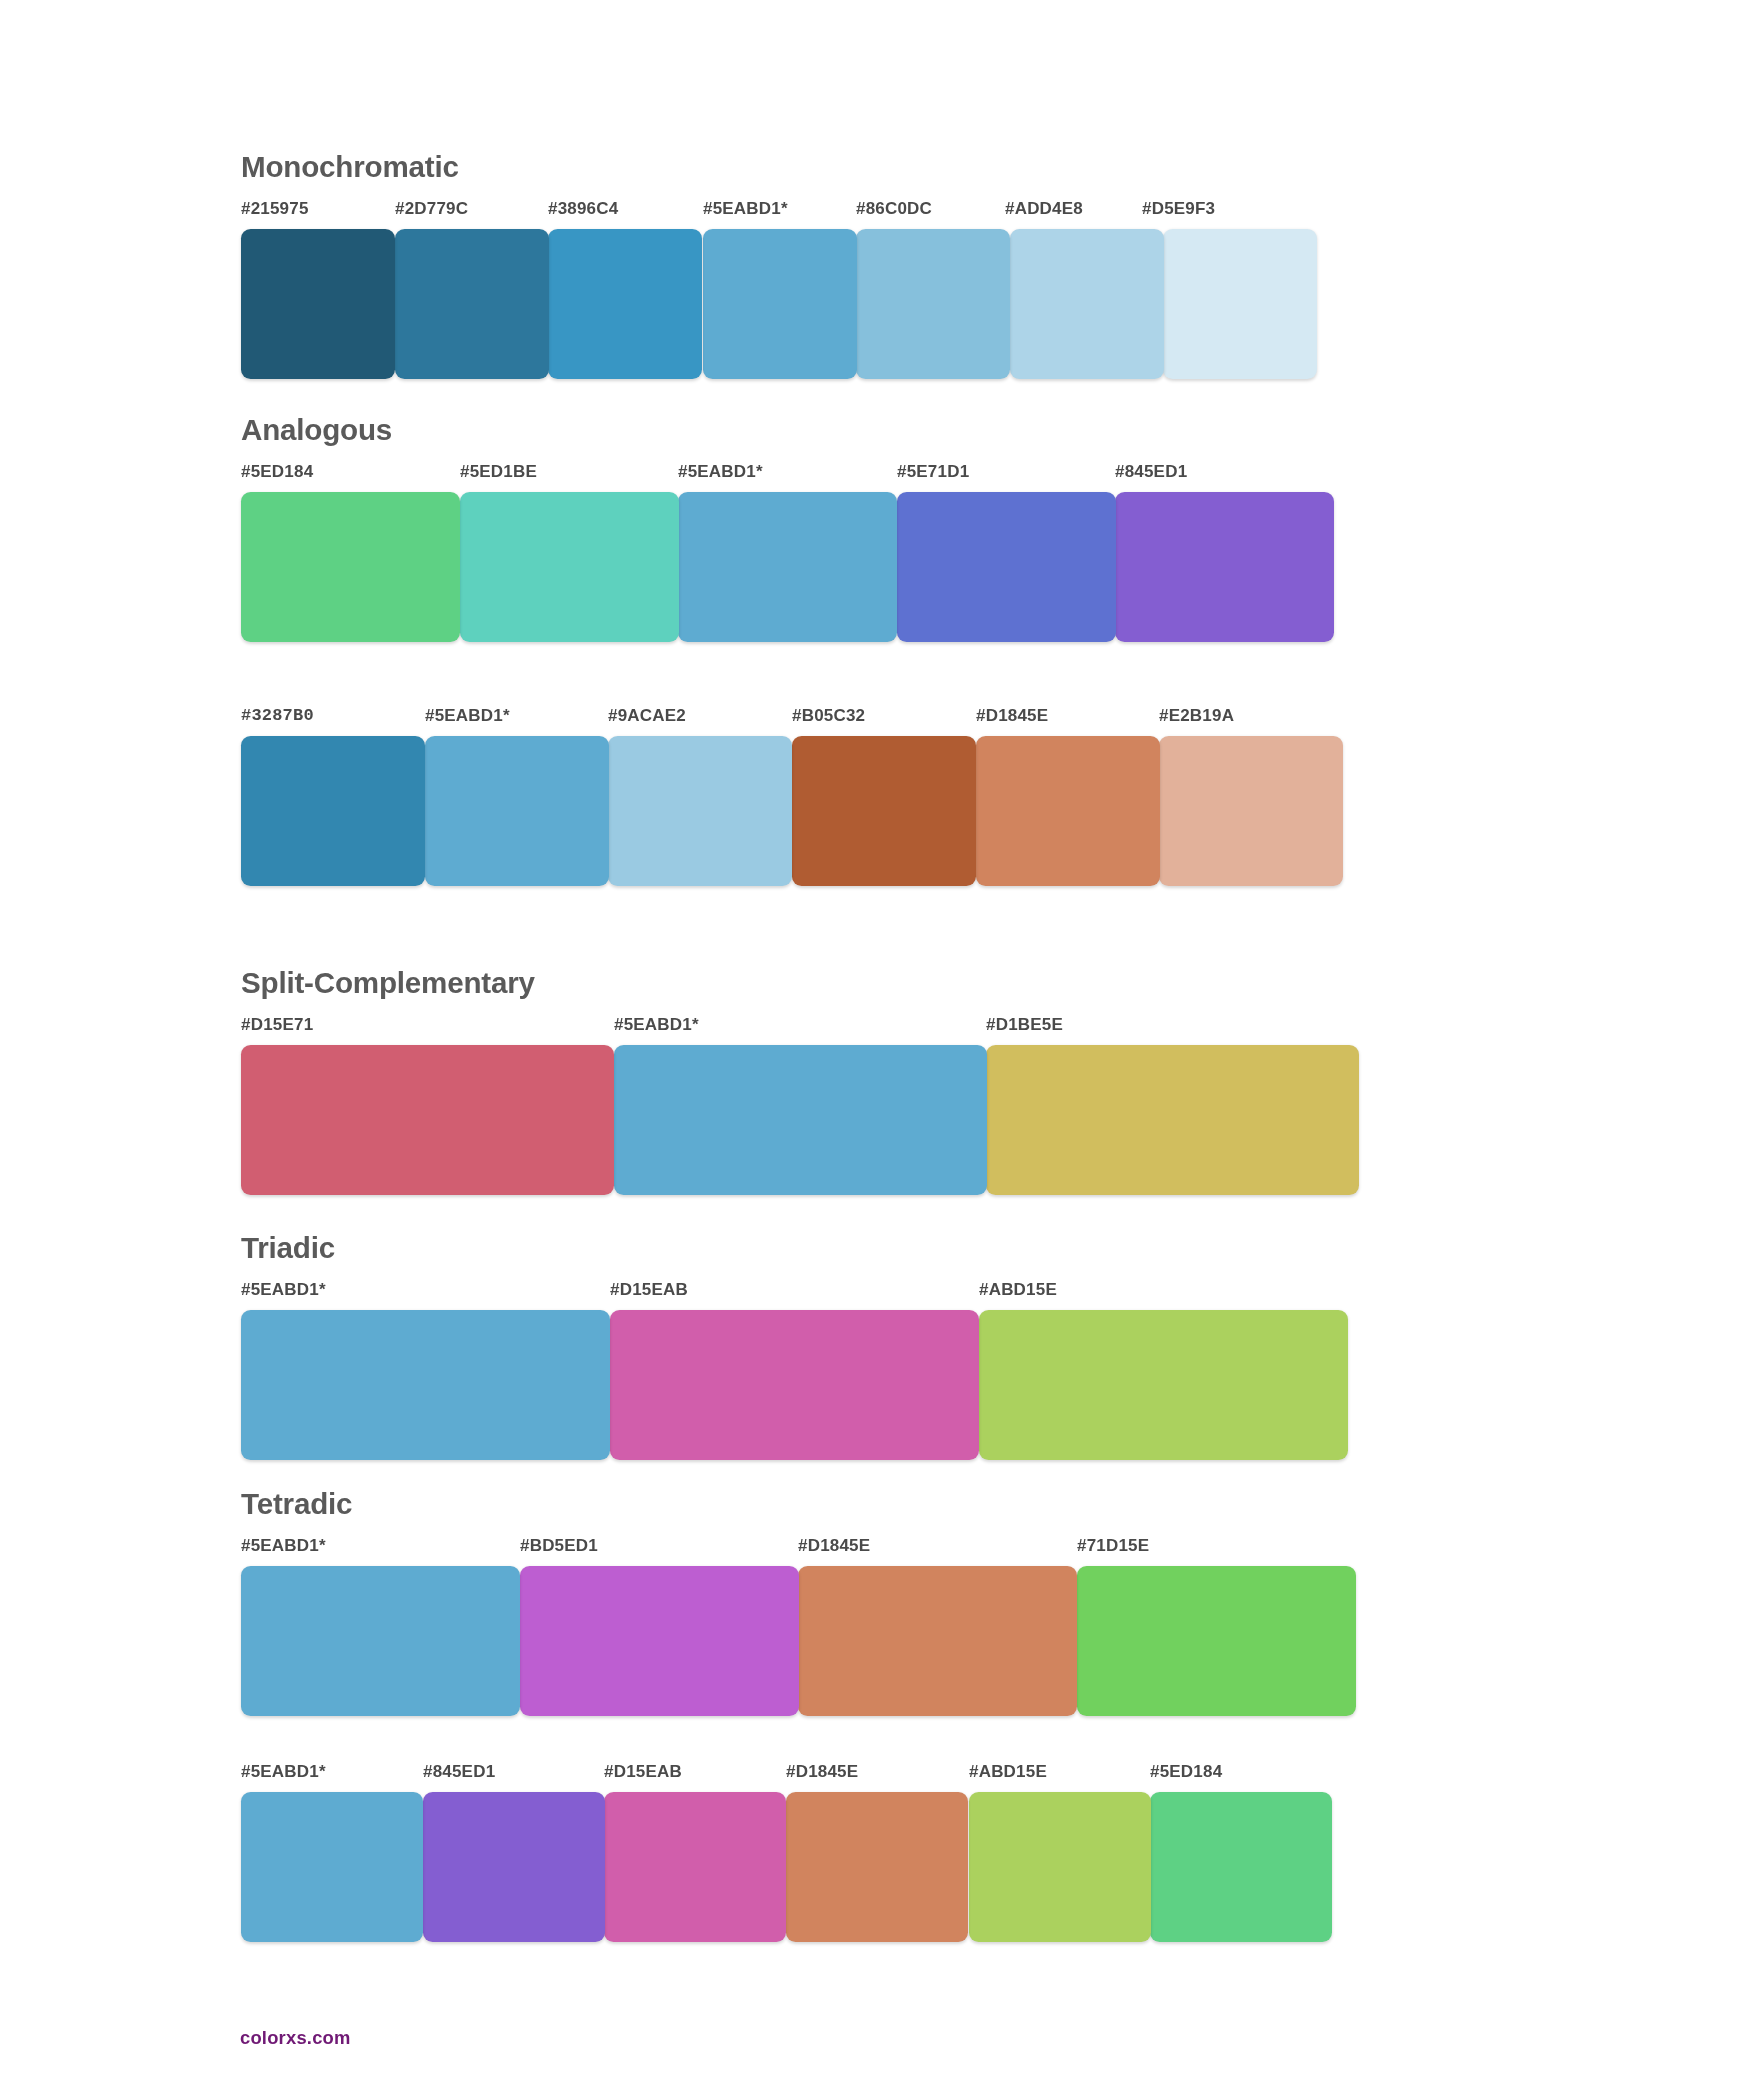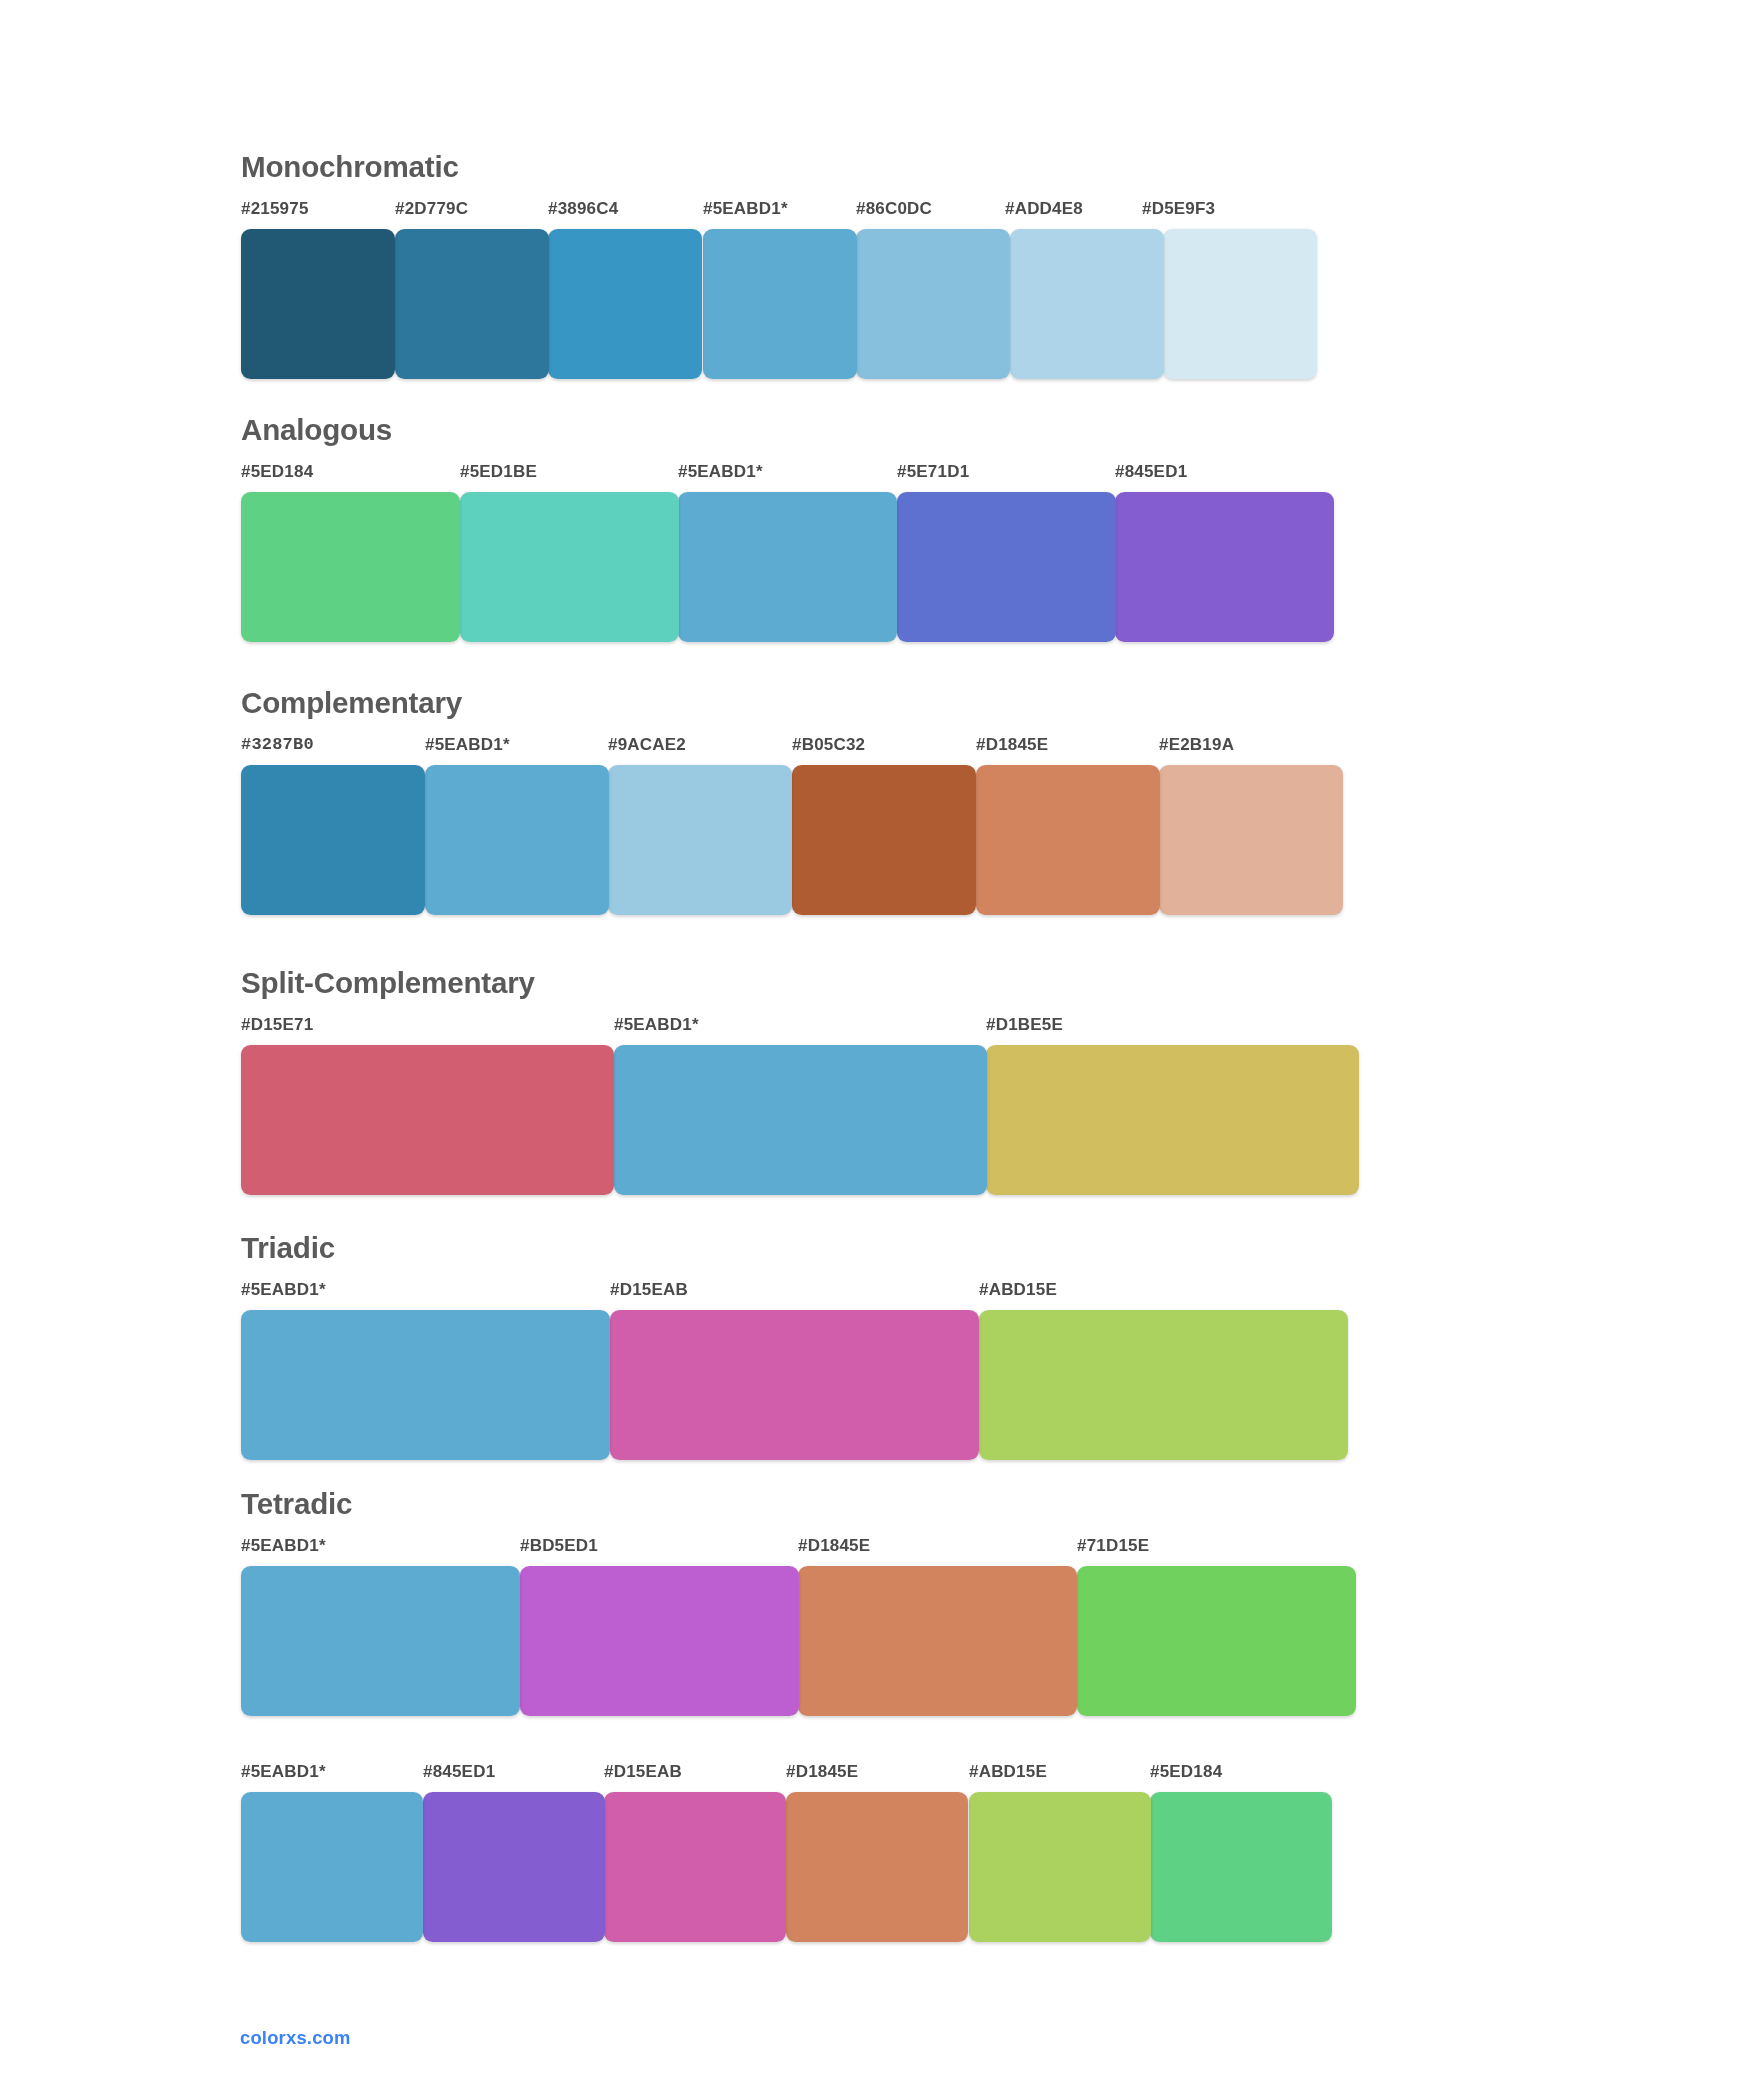--- a/index.html
+++ b/index.html
@@ -88,21 +88,21 @@
     box-shadow: 0 1.6px 3.2px rgba(0,0,0,0.16);
   }
 
   
   .footer {
     position: absolute;
     left: 240px;
     top: 2027px;
     font-size: 18.4px;
     font-weight: 700;
-    color: #3b82f6;
+    color: #701a75;
     letter-spacing: 0.2px;
   }
 </style>
 </head>
 <body>
 
 <div class="page">
 
   <div class="header">
   </div>
@@ -140,21 +140,20 @@
         </div>
         <div class="swatches-row">
           <div class="swatch" title="#5ED184" style="left: 0px; width: 219px; background: rgb(94, 209, 132); z-index: 5;"></div>
           <div class="swatch" title="#5ED1BE" style="left: 219px; width: 219px; background: rgb(94, 209, 190); z-index: 4;"></div>
           <div class="swatch" title="#5EABD1*" style="left: 437px; width: 219px; background: rgb(94, 171, 209); z-index: 3;"></div>
           <div class="swatch" title="#5E71D1" style="left: 656px; width: 219px; background: rgb(94, 113, 209); z-index: 2;"></div>
           <div class="swatch" title="#845ED1" style="left: 874px; width: 219px; background: rgb(132, 94, 209); z-index: 1;"></div>
         </div>
       </div>
       <div class="palette-section" style="top: 688px; left: 241px; width: 1102px;">
-        <div class="section-heading">Complementary</div>
         <div class="labels-row">
           <div class="swatch-label" style="left: 0px; font-family: Liberation Mono, monospace;">#3287B0</div>
           <div class="swatch-label" style="left: 184px;">#5EABD1*</div>
           <div class="swatch-label" style="left: 367px;">#9ACAE2</div>
           <div class="swatch-label" style="left: 551px;">#B05C32</div>
           <div class="swatch-label" style="left: 735px;">#D1845E</div>
           <div class="swatch-label" style="left: 918px;">#E2B19A</div>
         </div>
         <div class="swatches-row">
           <div class="swatch" title="#3287B0" style="left: 0px; width: 184px; background: rgb(50, 135, 176); z-index: 6;"></div>

